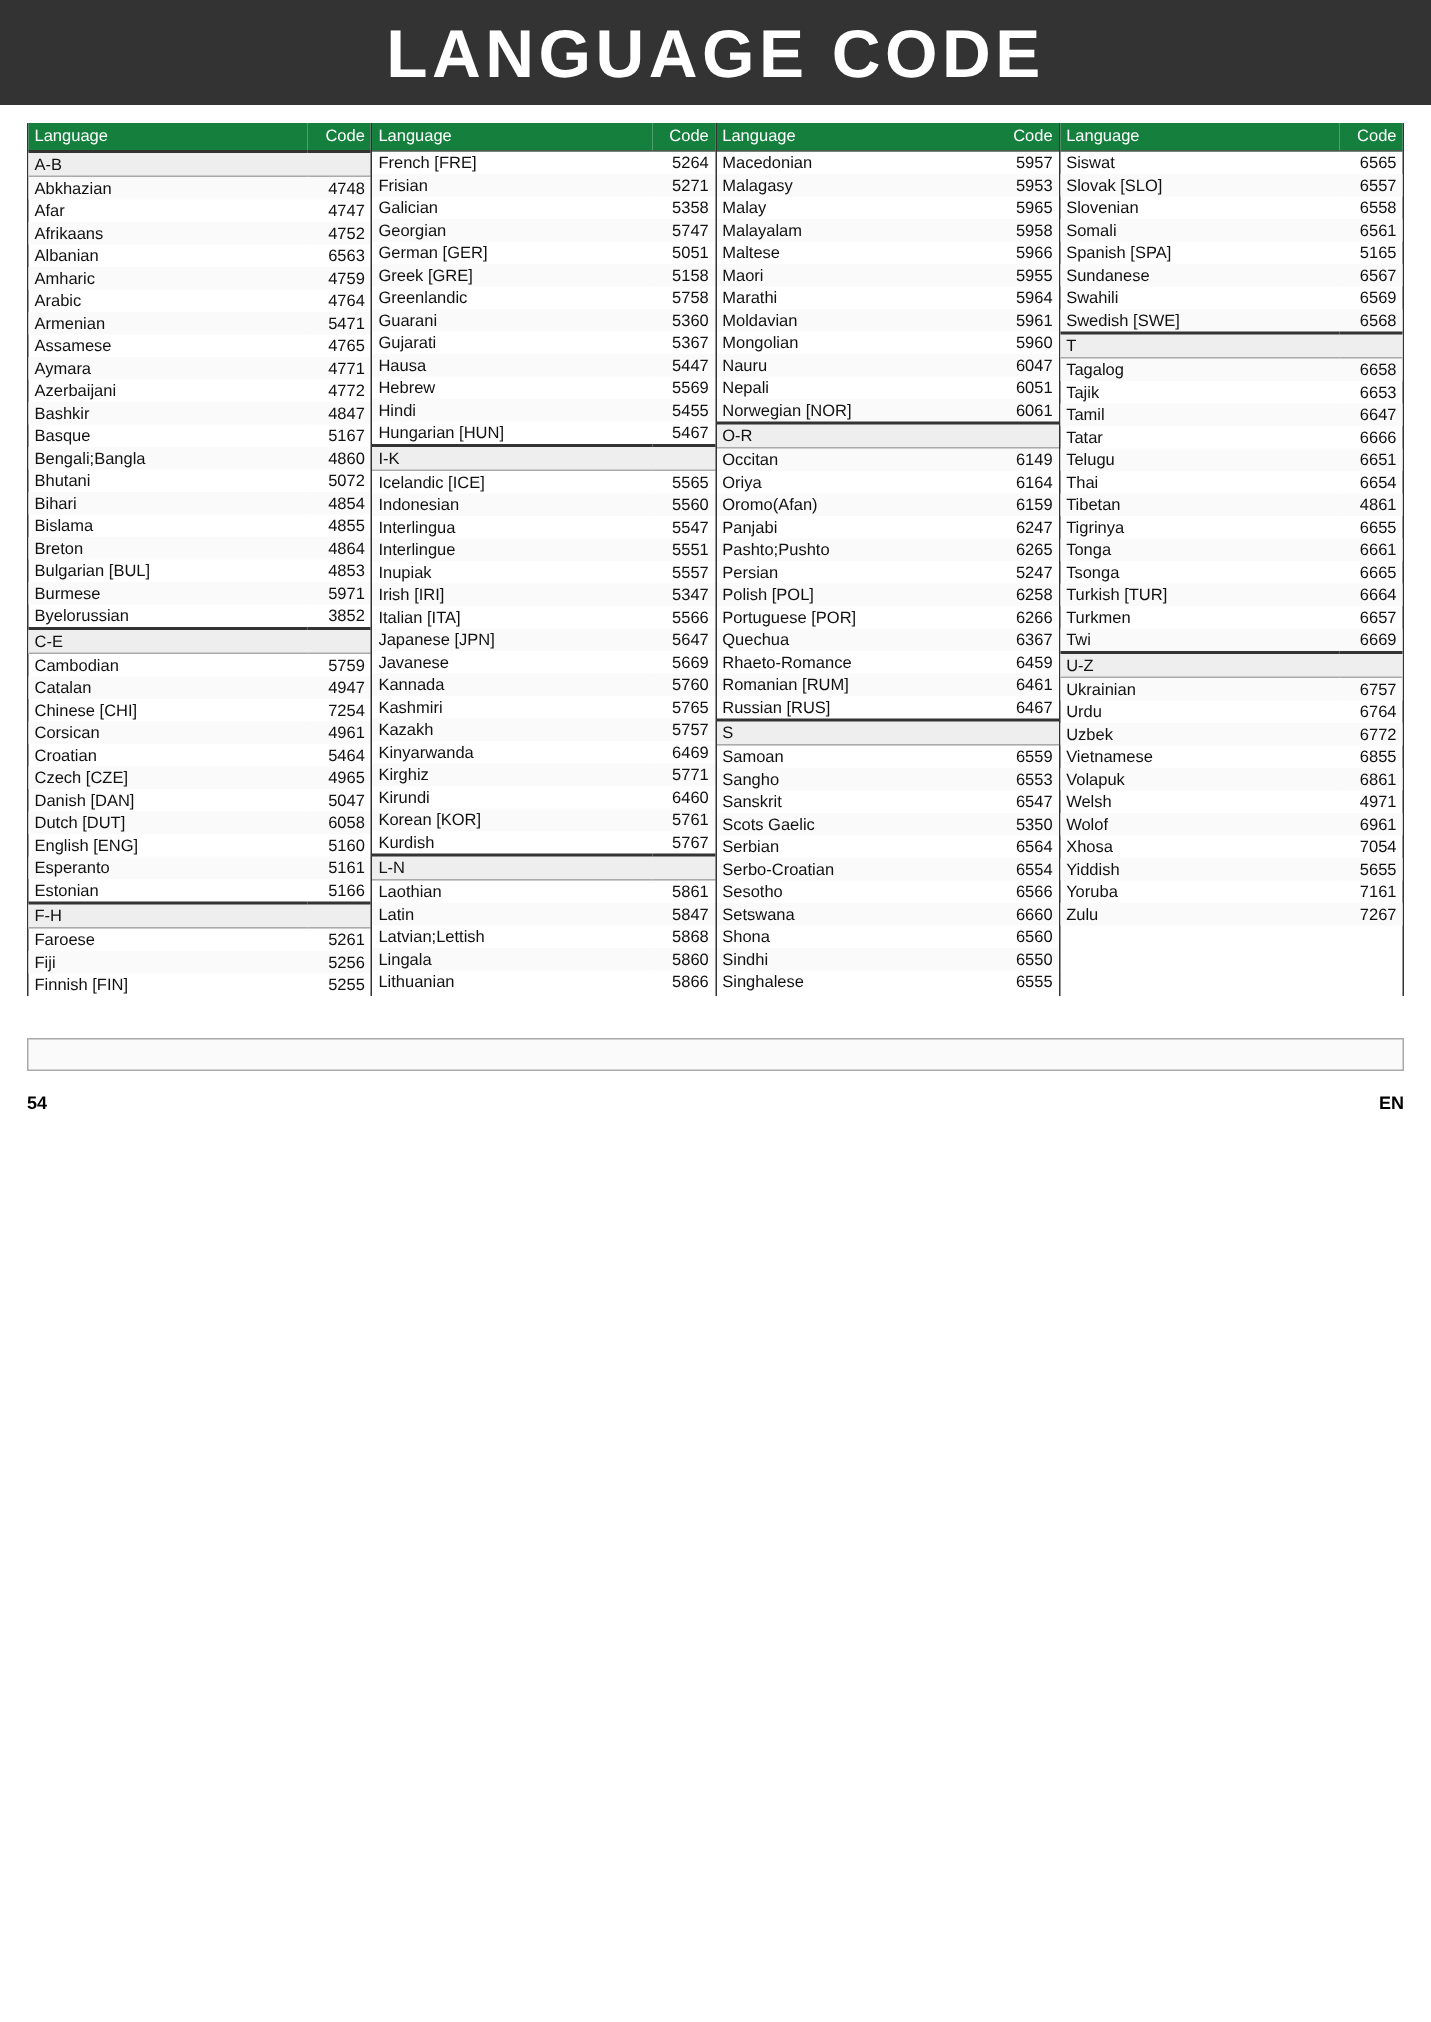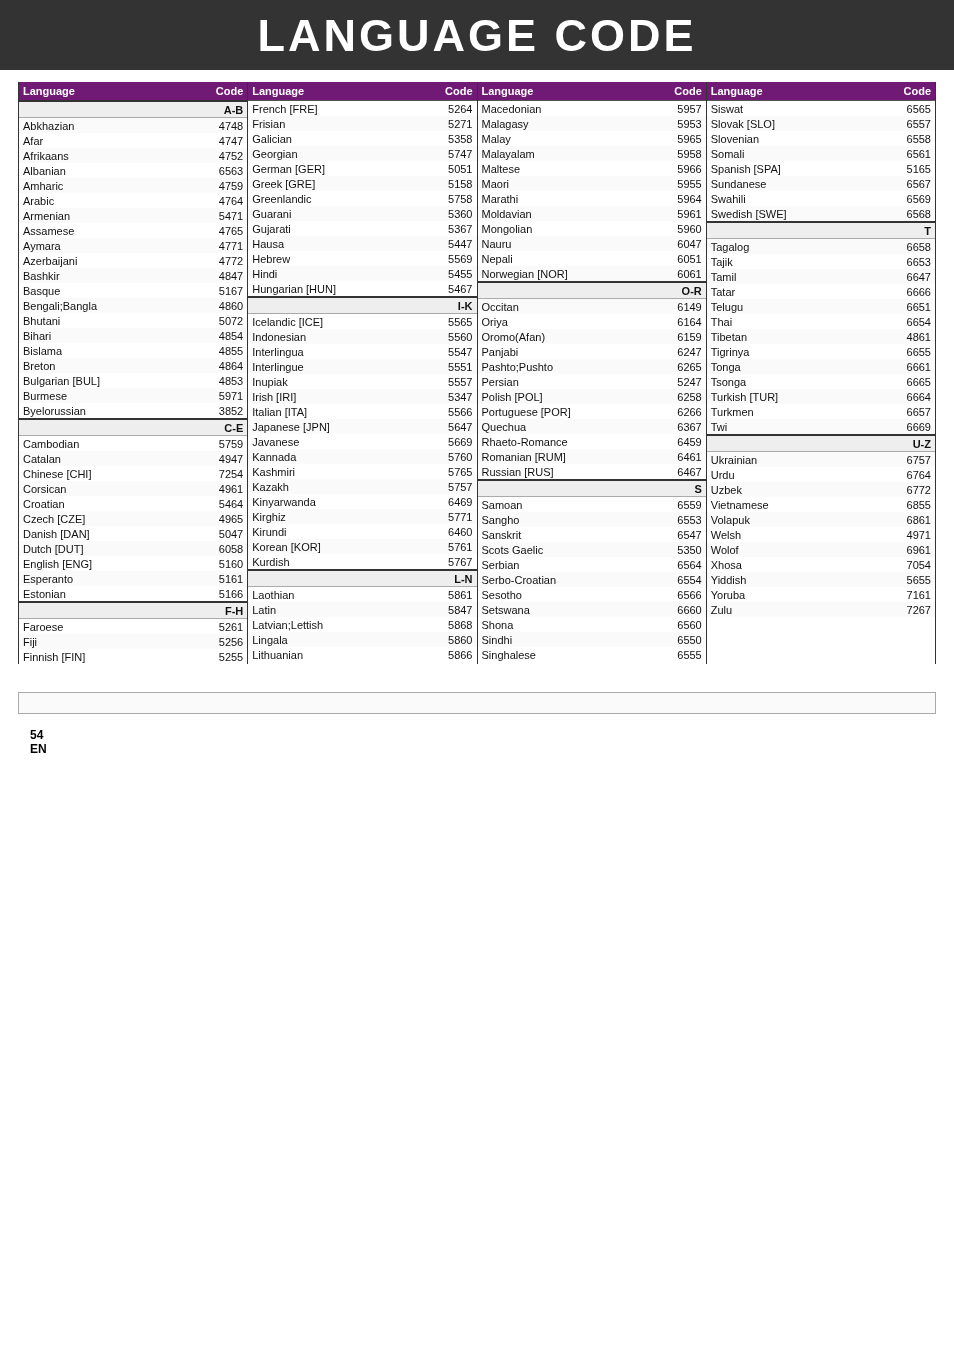--- a/index.html
+++ b/index.html
@@ -36,44 +36,44 @@
     }
     .col:last-child {
       border-right: 1px solid #333;
     }
     table {
       width: 100%;
       border-collapse: collapse;
       font-size: 11px;
     }
     th {
-      background: #701a75;
+      background: #15803d;
       color: #fff;
       font-size: 11px;
-      font-weight: bold;
+      font-weight: normal;
       padding: 3px 4px;
       text-align: left;
       border-bottom: 1px solid #555;
     }
     th.code-th {
       text-align: right;
       width: 42px;
     }
     td {
       padding: 1.5px 4px;
       border: none;
       color: #111;
     }
     td.code {
       text-align: right;
       font-size: 11px;
     }
     tr.section-header td {
-      font-weight: bold;
-      text-align: right;
+      font-weight: normal;
+      text-align: left;
       background: #eee;
       border-top: 2px solid #333;
       border-bottom: 1px solid #aaa;
       font-size: 11px;
     }
     tr:nth-child(even) { background: #fafafa; }
     tr.section-header { background: #ddd !important; }
     .note-section {
       margin: 18px 18px 10px 18px;
       border: 1px solid #aaa;
@@ -86,23 +86,22 @@
       font-size: 12px;
       margin-bottom: 4px;
     }
     .note-section p {
       font-size: 11px;
       color: #222;
       line-height: 1.5;
     }
     .page-footer {
       display: flex;
-      flex-direction: column;
       justify-content: space-between;
-      padding: 4px 30px;
+      padding: 4px 18px;
       font-size: 12px;
       font-weight: bold;
     }
     .lang-name { font-size: 11px; }
   </style>
 </head>
 <body>
 
 <div class="page-header">
   <span>LANGUAGE CODE</span>

